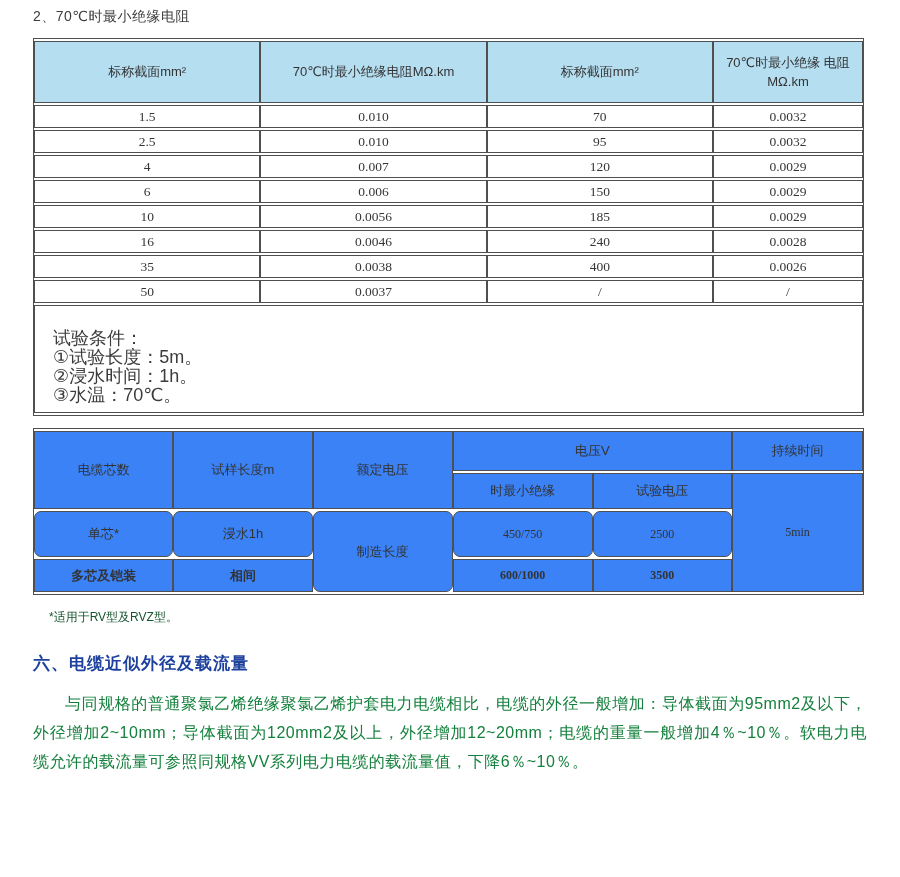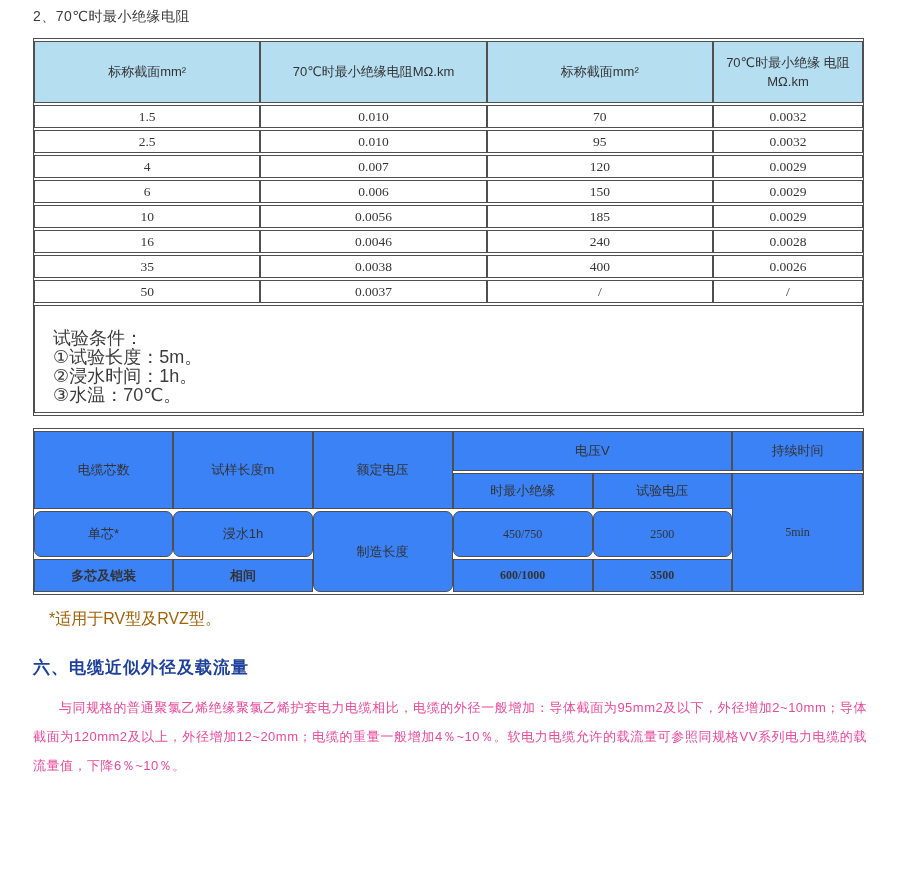--- a/index.html
+++ b/index.html
@@ -62,37 +62,37 @@
   .tbl2 tr.hr2 th { height: 34px; }
   .tbl2 tr.dr1 td { height: 44px; border-radius: 7px; }
   .tbl2 tr.dr2 td { height: 31px; font-weight: bold; }
   .tbl2 td.num {
     font-family: "Liberation Serif", "DejaVu Serif", serif;
     font-size: 12px;
   }
 
   .footnote {
     margin: 14px 0 0 16px;
-    font-size: 16px;
-    color: #a16207;
+    font-size: 12px;
+    color: #14532d;
   }
 
   .blue-heading {
     margin: 26px 0 0 0;
     font-size: 17px;
     font-weight: bold;
     color: #1d419d;
     letter-spacing: 1px;
     font-family: Liberation Serif, serif;
   }
   .para {
     margin: 14px 0 4px 0;
-    font-size: 13px;
+    font-size: 16px;
     line-height: 29px;
-    color: #ec4899;
+    color: #15803d;
     text-align: justify;
     text-indent: 2em;
     letter-spacing: 0.5px;
   }
 </style>
 </head>
 <body>
 
 <div class="page">
 

